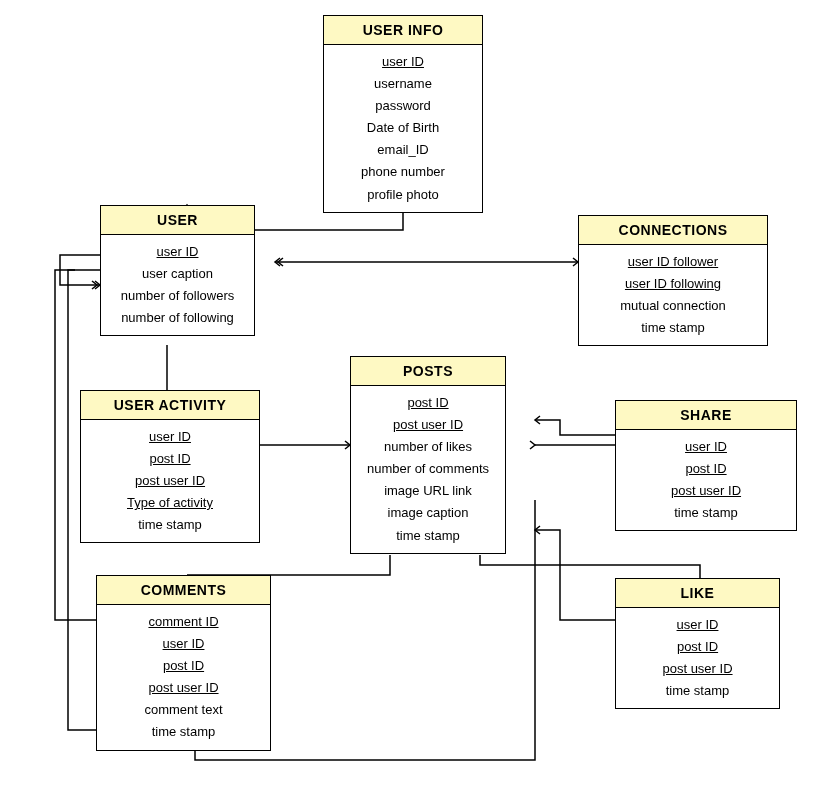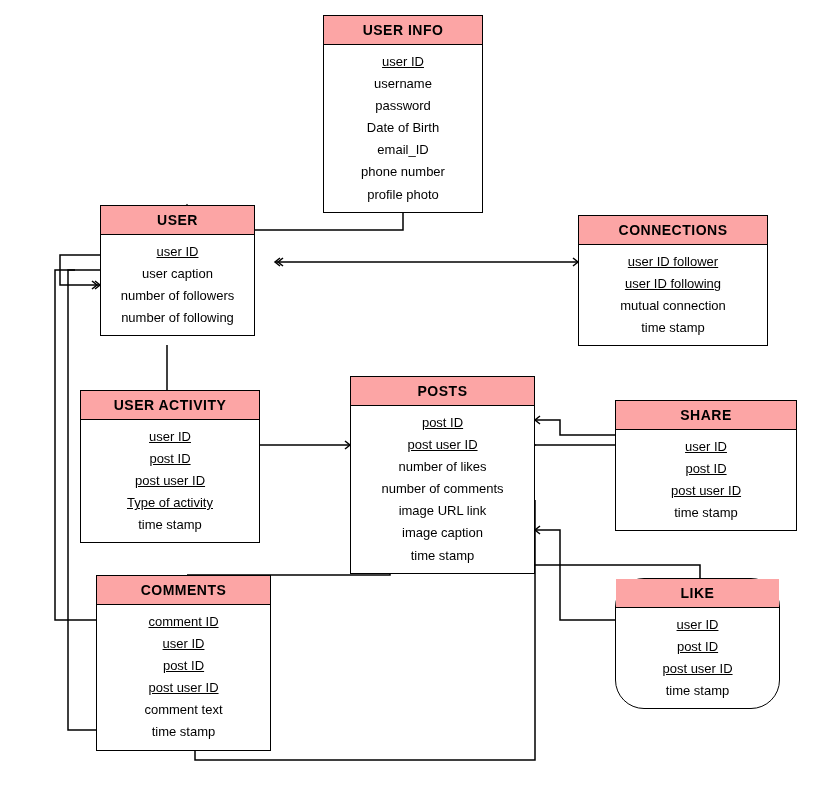--- a/index.html
+++ b/index.html
@@ -17,21 +17,21 @@
       width: 826px;
       height: 806px;
     }
     .entity {
       position: absolute;
       border: 1.5px solid #000;
       background: #fff;
       text-align: center;
     }
     .entity-header {
-      background: #fca5a5;
+      background: #fef9c3;
       font-weight: bold;
       font-size: 14px;
       padding: 6px 8px;
       border-bottom: 1.5px solid #000;
       letter-spacing: 0.5px;
     }
     .entity-body {
       padding: 6px 10px;
       line-height: 1.7;
     }
@@ -135,21 +135,21 @@
     <div class="entity-header">USER ACTIVITY</div>
     <div class="entity-body">
       <div class="underline">user ID</div>
       <div class="underline">post ID</div>
       <div class="underline">post user ID</div>
       <div class="underline">Type of activity</div>
       <div>time stamp</div>
     </div>
   </div>
 
-  <div class="entity" style="left:350px; top:376px; width:185px;">
+  <div class="entity" style="left:350px; top:356px; width:156px;">
     <div class="entity-header">POSTS</div>
     <div class="entity-body">
       <div class="underline">post ID</div>
       <div class="underline">post user ID</div>
       <div>number of likes</div>
       <div>number of comments</div>
       <div>image URL link</div>
       <div>image caption</div>
       <div>time stamp</div>
     </div>
@@ -170,21 +170,21 @@
     <div class="entity-body">
       <div class="underline">comment ID</div>
       <div class="underline">user ID</div>
       <div class="underline">post ID</div>
       <div class="underline">post user ID</div>
       <div>comment text</div>
       <div>time stamp</div>
     </div>
   </div>
 
-  <div class="entity" style="left:615px; top:578px; width:165px;border-radius:29px;">
+  <div class="entity" style="left:615px; top:578px; width:165px;">
     <div class="entity-header">LIKE</div>
     <div class="entity-body">
       <div class="underline">user ID</div>
       <div class="underline">post ID</div>
       <div class="underline">post user ID</div>
       <div>time stamp</div>
     </div>
   </div>
 
 </div>

